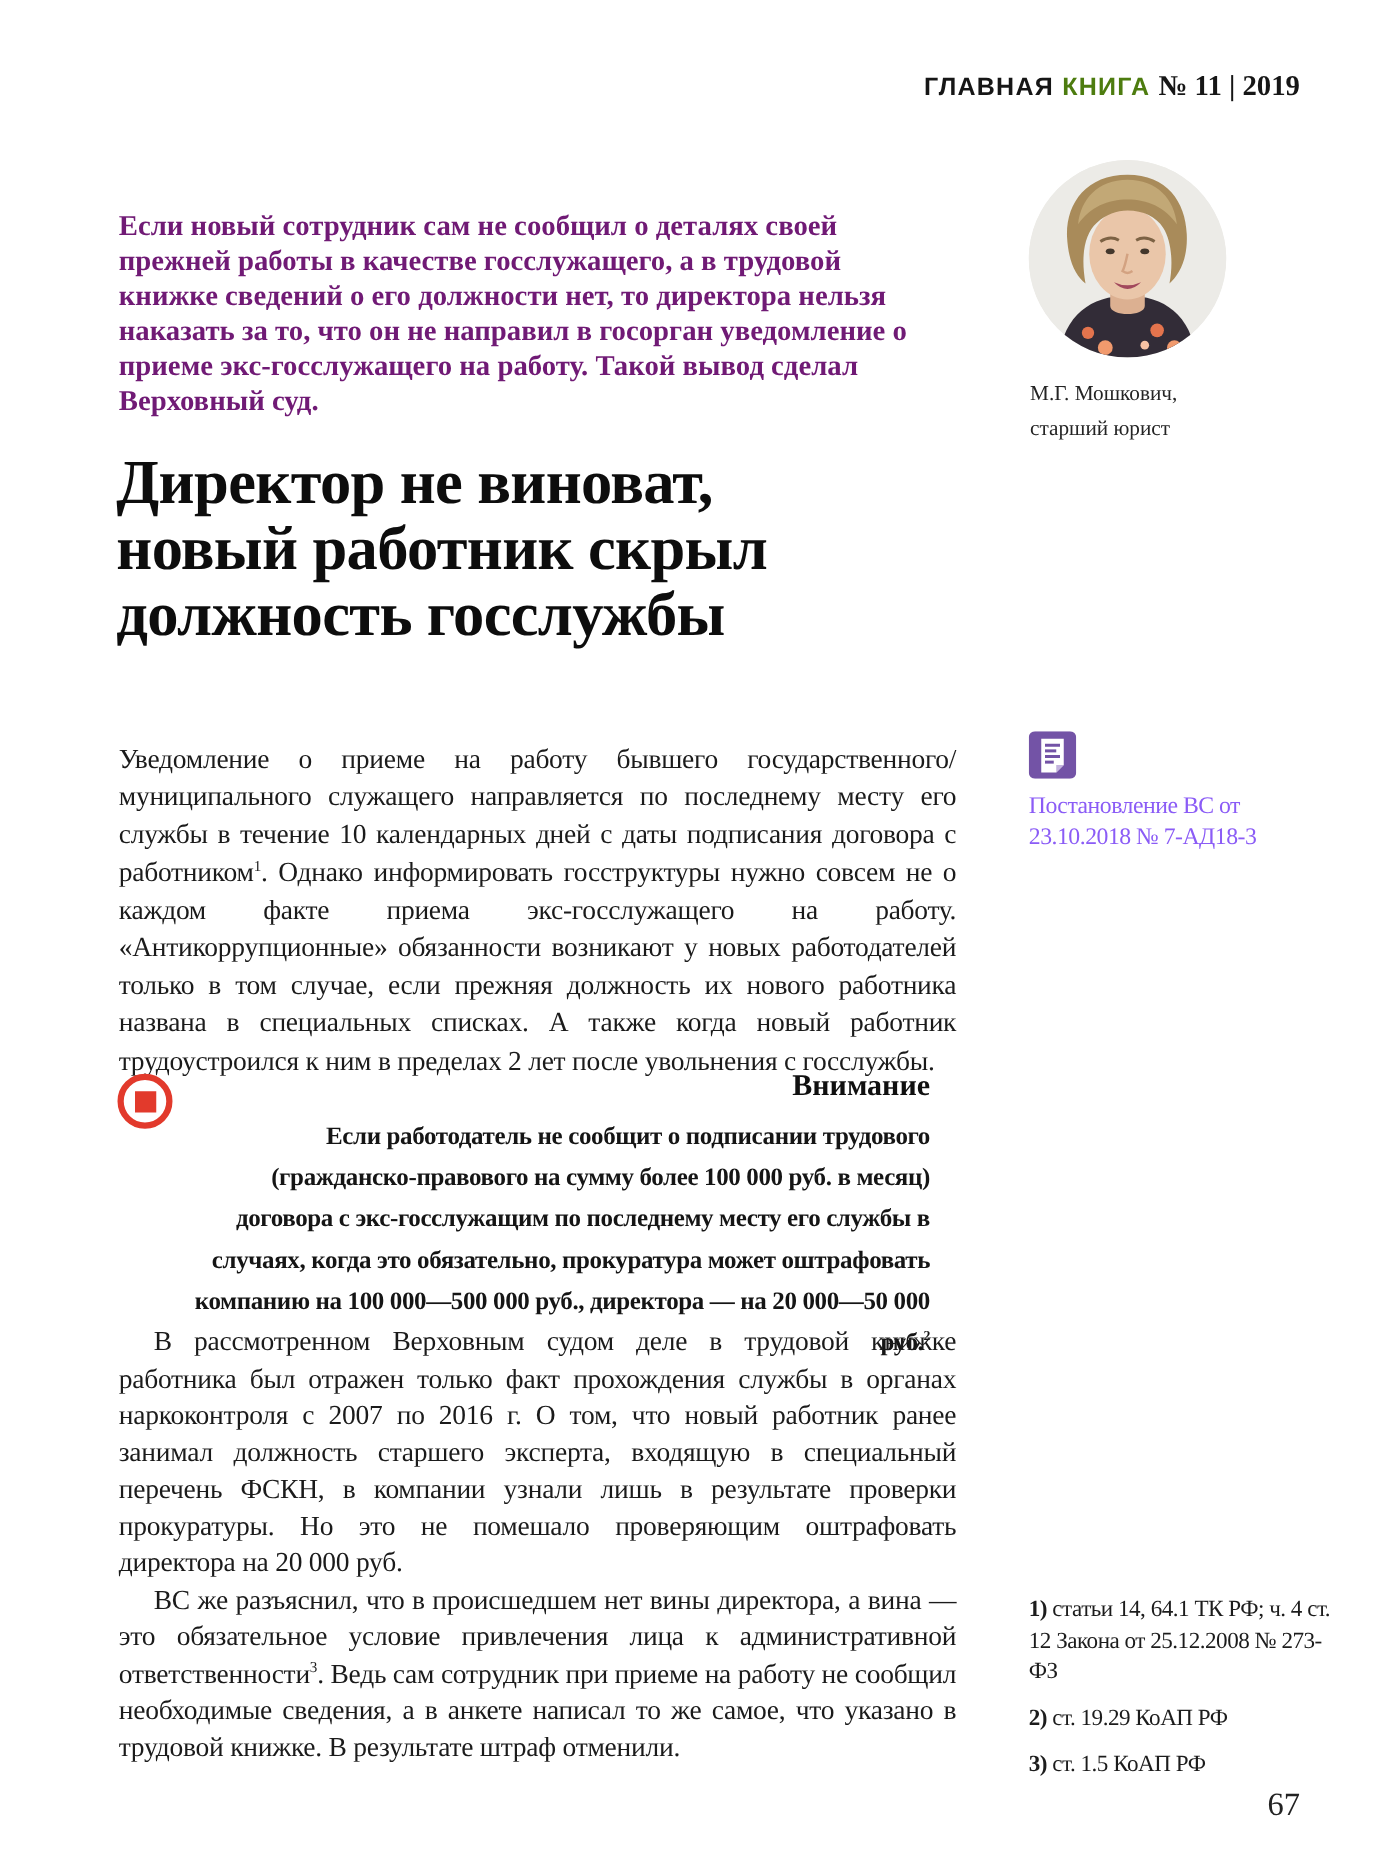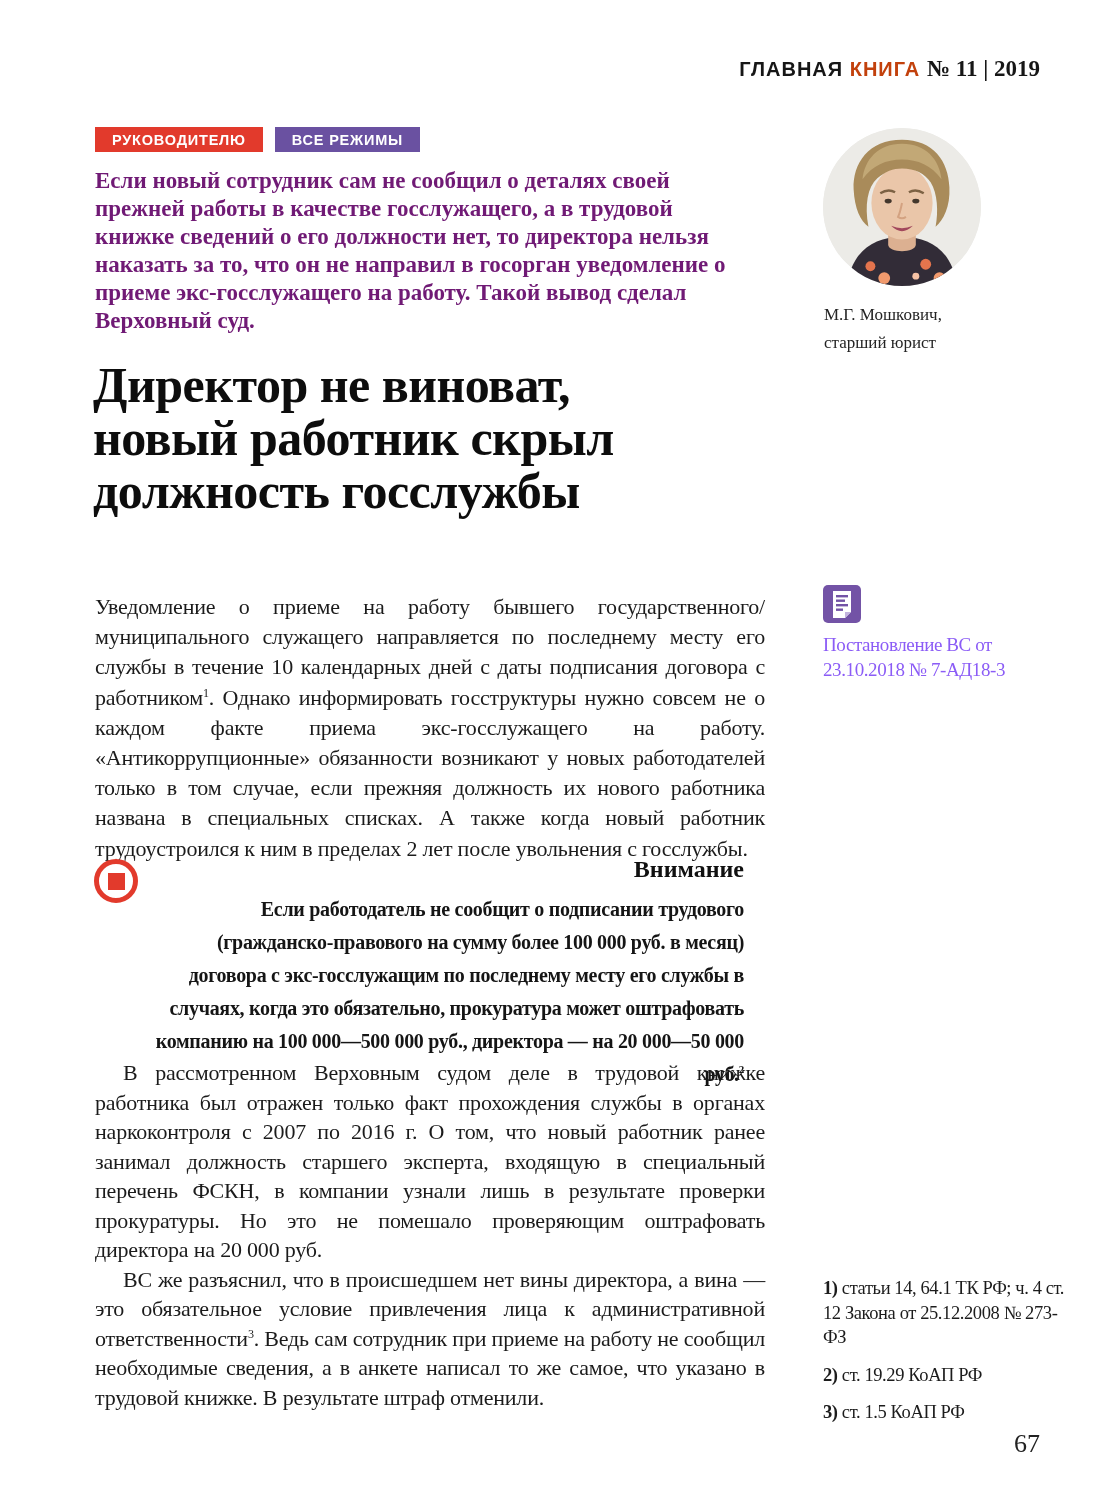--- a/index.html
+++ b/index.html
@@ -7,21 +7,21 @@
   .page {
     position:relative; width:1104px; height:1500px; background:#ffffff;
     font-family:"Liberation Serif", serif; color:#1b1b1b; overflow:hidden;
   }
   
   .mag-header {
     position:absolute; top:56px; right:64px;
     font-family:"Liberation Sans", sans-serif; font-weight:bold;
     font-size:20px; letter-spacing:1px; color:#161616; white-space:nowrap;
   }
-  .mag-header .accent { color:#c2410c; }
+  .mag-header .accent { color:#4d7c0f; }
   .mag-header .issue {
     font-family:"Liberation Serif", serif; letter-spacing:0; font-size:23px;
   }
   
   .tags { position:absolute; top:127px; left:95px; display:flex; gap:12px;
           font-family:"Liberation Sans", sans-serif; }
   .tag {
     color:#ffffff; font-weight:bold; font-size:14.5px; letter-spacing:0.8px;
     padding:5px 17px 4px 17px; white-space:nowrap;
   }
@@ -92,24 +92,20 @@
 <body>
 
 <div class="page">
 
   <div class="mag-header">
     <span>ГЛАВНАЯ</span>
     <span class="accent">КНИГА</span>
     <span class="issue">№ 11 | 2019</span>
   </div>
 
-  <div class="tags">
-    <span class="tag tag-red">РУКОВОДИТЕЛЮ</span>
-    <span class="tag tag-purple">ВСЕ РЕЖИМЫ</span>
-  </div>
 
   <div class="lead">Если новый сотрудник сам не сообщил о деталях своей прежней работы в качестве госслужащего, а в трудовой книжке сведений о его должности нет, то директора нельзя наказать за то, что он не направил в госорган уведомление о приеме экс-госслужащего на работу. Такой вывод сделал Верховный суд.</div>
 
   <div class="photo">
     <svg viewBox="0 0 160 160" width="158" height="158">
       <circle cx="80" cy="80" r="80" fill="#ecebe7"></circle>
 
       <path d="M24,162 C28,126 50,110 80,110 C110,110 132,126 136,162 Z" fill="#322c37"></path>
       <circle cx="48" cy="140" r="5" fill="#e4744d"></circle>
       <circle cx="62" cy="152" r="6" fill="#f19a6d"></circle>

